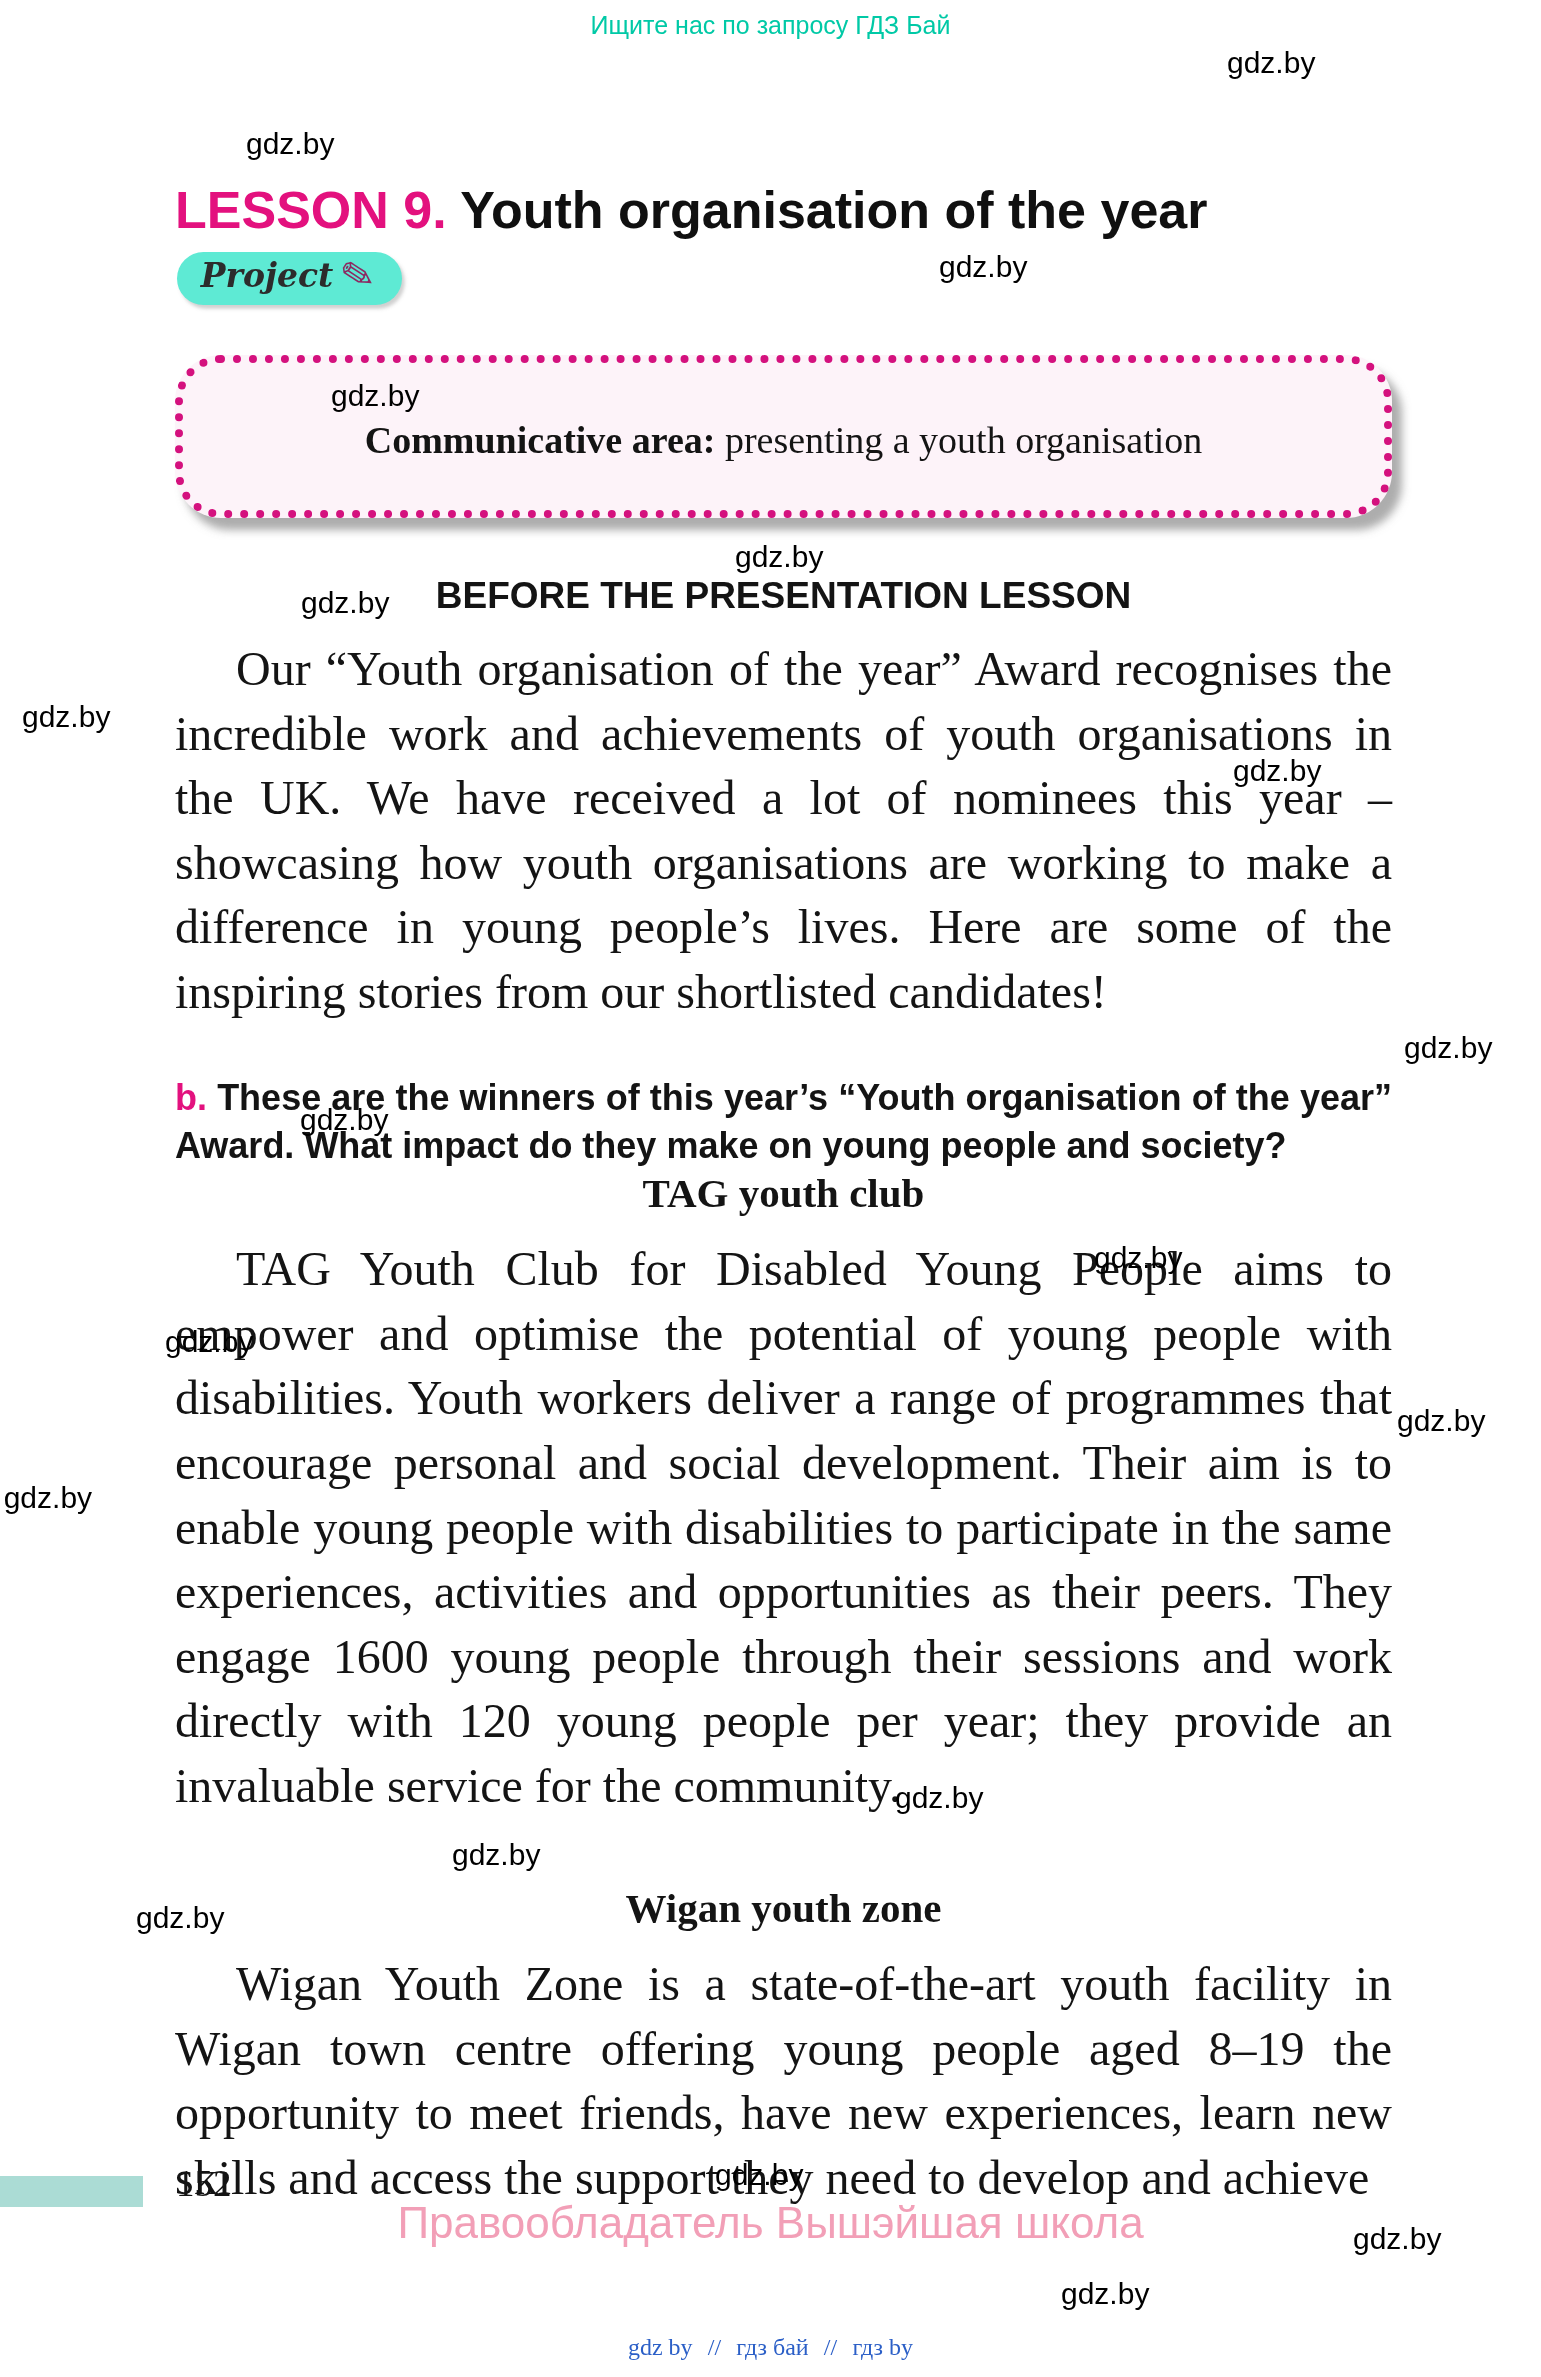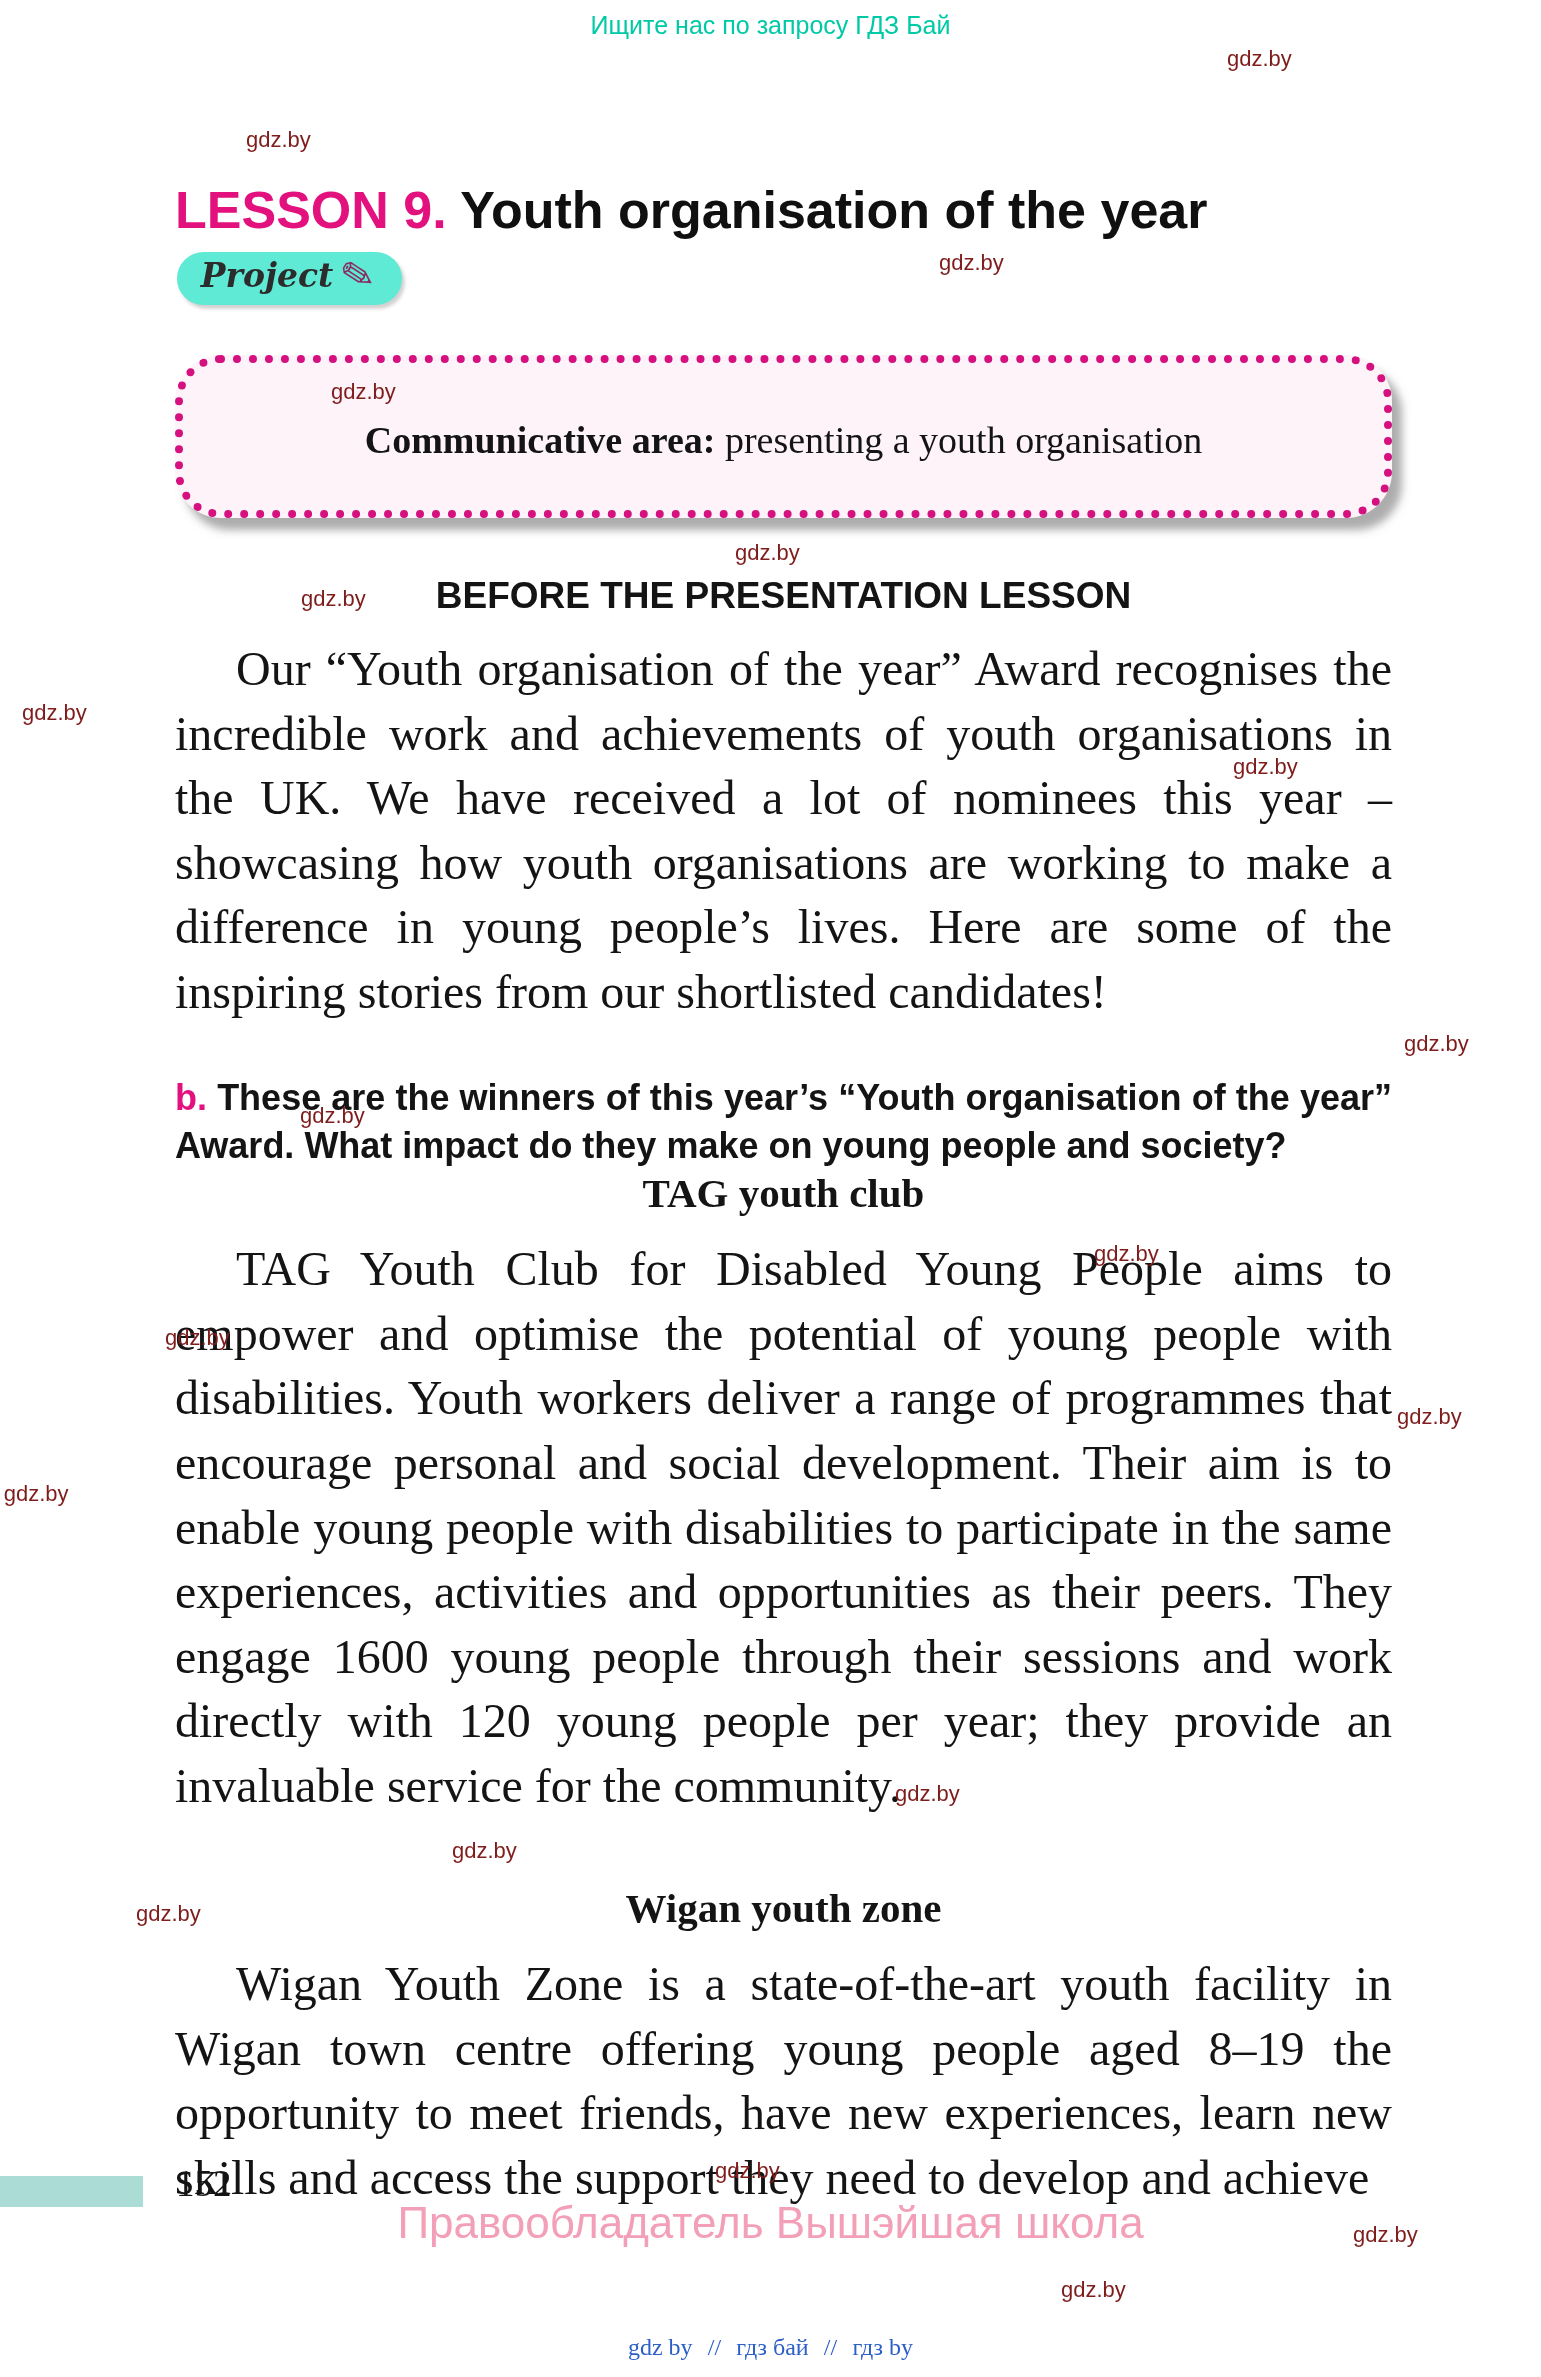--- a/index.html
+++ b/index.html
@@ -8,21 +8,21 @@
     position:relative; width:1541px; height:2377px; margin:0 auto;
     background:#ffffff; overflow:hidden;
     font-family:"Liberation Serif", serif; color:#141414;
   }
   .top-banner {
     position:absolute; top:11px; left:0; width:100%; text-align:center;
     font-family:"Liberation Sans", sans-serif; font-size:25px; color:#00c9a6;
   }
   .wm {
     position:absolute; z-index:6; white-space:nowrap;
-    font-family:"Liberation Sans", sans-serif; font-size:22px; color:#7f1d1d;
+    font-family:"Liberation Sans", sans-serif; font-size:30px; color:#000000;
   }
   .content { position:relative; z-index:2; padding:182px 149px 0 175px; }
   .title {
     font-family:"Liberation Sans", sans-serif; font-weight:bold;
     font-size:52px; line-height:1.1; color:#101010;
   }
   .title .num { color:#e3117e; }
   .badge {
     display:inline-flex; align-items:center; margin-top:13px; margin-left:1.8px;
     background:#5eead4; border-radius:27.6px; padding:3.7px 27.6px 9.2px 24px;

